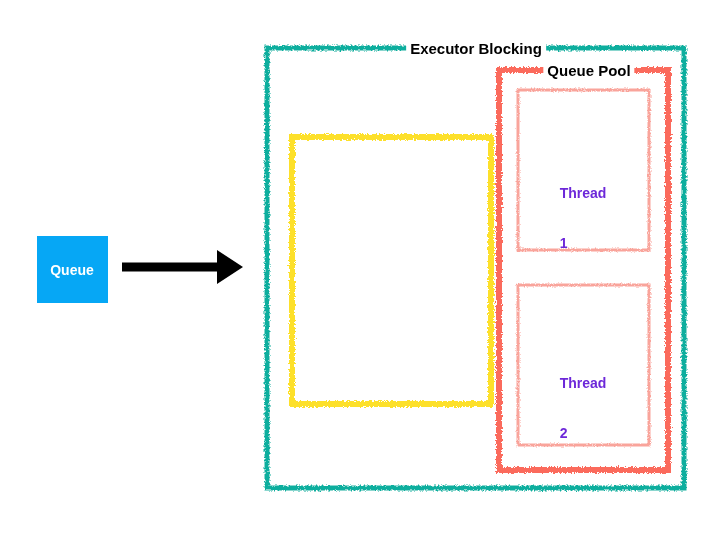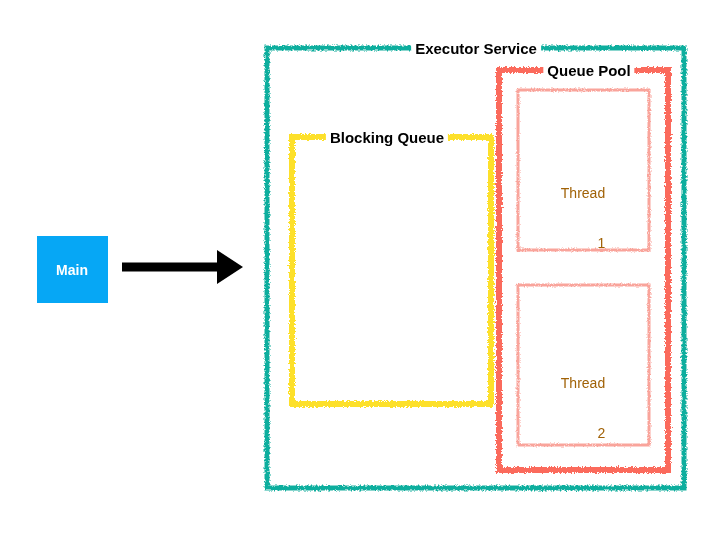--- a/index.html
+++ b/index.html
@@ -34,24 +34,24 @@
   }
   .label-title {
     font-weight: bold;
     font-size: 15px;
     color: #000000;
     background: #ffffff;
     padding: 0 4px;
     transform: translateX(-50%);
   }
   .label-plain {
-    font-weight: normal;
+    font-weight: bold;
     font-size: 14px;
-    color: #a16207;
-    text-align: right;
+    color: #6d28d9;
+    text-align: left;
     transform: translateX(-50%);
   }
   .label-main {
     font-weight: bold;
     font-size: 14px;
     color: #ffffff;
     text-align: center;
     transform: translate(-50%, -50%);
   }
   .box-main {
@@ -85,25 +85,24 @@
 
     <rect x="518" y="285" width="131" height="160" fill="none" stroke="#F9A49B" stroke-width="3" filter="url(#rough-soft)"></rect>
 
     <g>
       <rect x="122" y="262.5" width="98" height="9" fill="#000000"></rect>
       <polygon points="217,250 243,267 217,284" fill="#000000"></polygon>
     </g>
   </svg>
 
   <div class="box-main" style="left:37px; top:236px; width:71px; height:67px; background:#06A7F5;"></div>
-  <div class="label label-main" style="left:72px; top:270px;">Main</div>
+  <div class="label label-main" style="left:72px; top:270px;">Queue</div>
 
-  <div class="label label-title" style="left:476px; top:40px;">Executor Service</div>
+  <div class="label label-title" style="left:476px; top:40px;">Executor Blocking</div>
 
-  <div class="label label-title" style="left:387px; top:129px;">Blocking Queue</div>
 
   <div class="label label-title" style="left:589px; top:62px;">Queue Pool</div>
 
   <div class="label label-plain" style="left:583px; top:152px;">
     <div>Thread</div>
     <div>1</div>
   </div>
 
   <div class="label label-plain" style="left:583px; top:342px;">
     <div>Thread</div>

